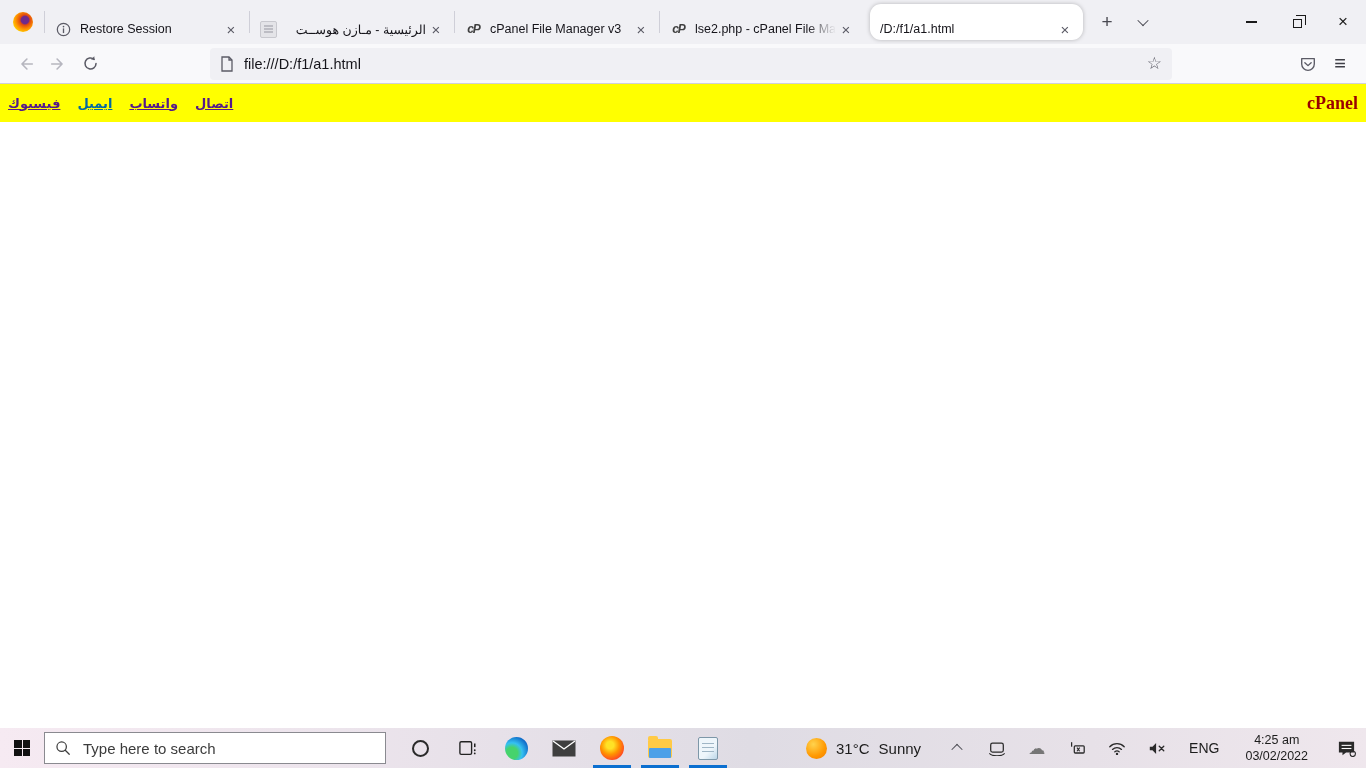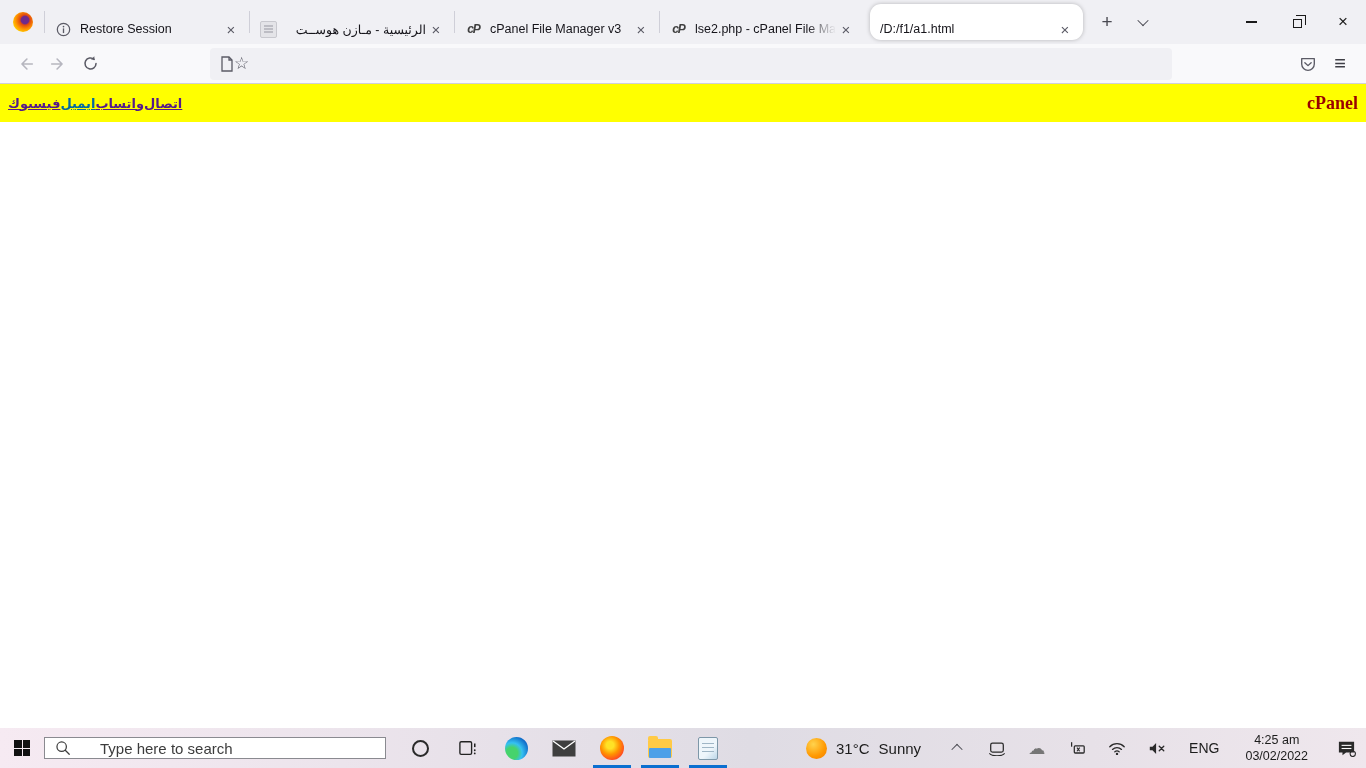--- a/index.html
+++ b/index.html
@@ -50,36 +50,36 @@
   .spacer130 { width:120px; flex:0 0 auto; }
   .urlbar { flex:1; height:32px; background:#f0f0f4; border-radius:4px; display:flex;
     align-items:center; padding:0 10px; color:#15141a; font-size:14.5px; }
   .urlbar .ptext { flex:1; margin-left:10px; }
   .star { font-size:17px; color:#5b5b66; }
 
   
   .page { flex:1; background:#fff; display:flex; flex-direction:column; }
   .yellowbar { height:38px; background:#ffff00; display:flex; align-items:center;
     justify-content:space-between; padding:0 8px; }
-  .navlinks { display:flex; align-items:center; }
+  .navlinks { display:flex; gap:17px; align-items:center; }
   .navlinks a { font-size:13px; font-weight:bold; text-decoration:underline;
     font-family:"DejaVu Sans", sans-serif; }
   a.visited { color:#551A8B; }
   a.unvisited { color:#0369a1; }
   .brand { font-family:"Liberation Serif", serif; font-weight:bold; font-size:18px; color:#990000; }
 
   
   .taskbar { height:40px; flex:0 0 auto; display:flex; align-items:center;
     background:linear-gradient(90deg,#f6eaf2 0%,#ece4ec 25%,#dfdce4 55%,#e7e1e8 80%,#efe7ed 100%);
     font-size:15px; color:#1c1c1c; }
   .startbtn { width:44px; height:40px; display:flex; align-items:center; justify-content:center; }
   .winlogo { width:16px; height:16px; display:grid; grid-template-columns:7.5px 7.5px; gap:1px; }
   .winlogo i { background:#111; }
-  .searchbox { width:342px; height:22px; background:#fff; border:1px solid #8a8a90; display:flex;
-    align-items:center; padding:0 10px; gap:29px; color:#3c3c3c; }
+  .searchbox { width:342px; height:32px; background:#fff; border:1px solid #8a8a90; display:flex;
+    align-items:center; padding:0 10px; gap:12px; color:#3c3c3c; }
   .appicon { width:48px; height:40px; display:flex; align-items:center; justify-content:center;
     position:relative; flex:0 0 auto; }
   .appicon .ind { position:absolute; bottom:0; left:5px; right:5px; height:3px; background:#0b6fd0; }
   .cortana-ring { width:17px; height:17px; border:2px solid #2a2a2a; border-radius:50%; }
   .edge-ic { width:23px; height:23px; border-radius:50%;
     background:radial-gradient(circle at 30% 70%, #46d36c 0 25%, #35c1f1 45%, #0b62c4 80%, #174bb0 100%); }
   .ff-ic { width:24px; height:24px; border-radius:50%;
     background:radial-gradient(circle at 42% 38%, #ffe226 0 18%, #ff9500 45%, #ff4f1f 72%, #c52a6a 100%); }
   .folder-ic { width:24px; height:19px; position:relative; }
   .folder-ic .back { position:absolute; inset:0; background:#ffca45; border-radius:2px; }
@@ -186,20 +186,21 @@
         <path d="M14.5 1.5 L14.7 5.6 L10.6 5.4 Z" fill="#5b5b66"></path>
       </svg>
   </div>
   <div class="spacer110"></div>
 
   <div class="urlbar">
     <svg class="ic" width="14" height="16" viewBox="0 0 14 16">
         <path d="M2 1 h7 l3 3 v11 h-10 z" fill="none" stroke="#5b5b66" stroke-width="1.3"></path>
         <path d="M9 1 v3 h3" fill="none" stroke="#5b5b66" stroke-width="1.3"></path>
       </svg>
+    <span class="ptext">file:///D:/f1/a1.html</span>
     <span class="star">☆</span>
   </div>
 
   <div class="spacer130"></div>
   <div class="navbtn">
     <svg class="ic" width="18" height="18" viewBox="0 0 20 20">
         <path d="M3 4 h14 v6 a7 7 0 0 1 -14 0 z" fill="none" stroke="#5b5b66" stroke-width="1.5" stroke-linejoin="round"></path>
         <path d="M6.5 8.5 L10 11.8 L13.5 8.5" fill="none" stroke="#5b5b66" stroke-width="1.5" stroke-linecap="round" stroke-linejoin="round"></path>
       </svg>
   </div>

